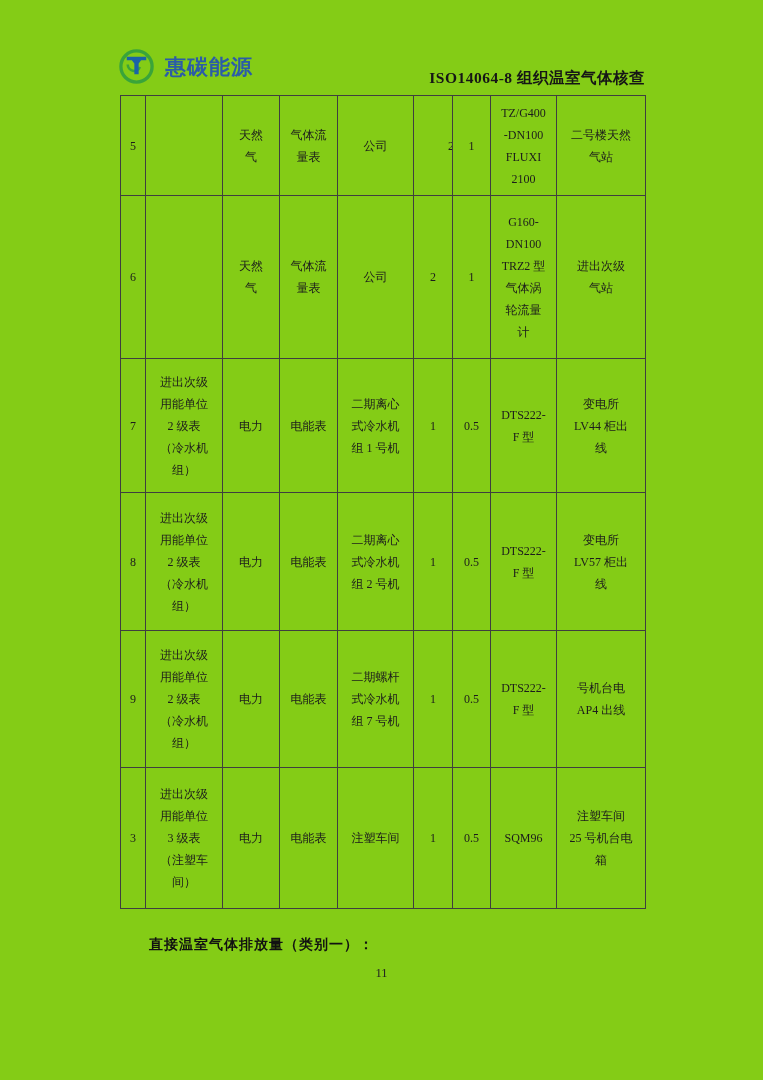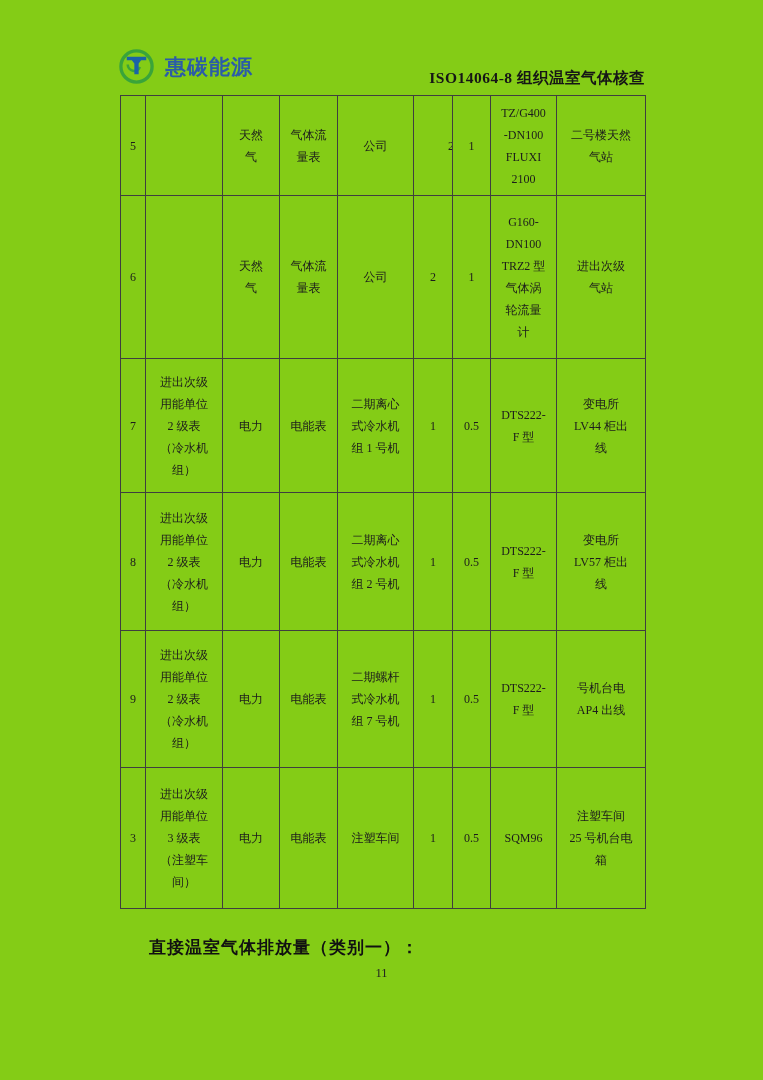--- a/index.html
+++ b/index.html
@@ -66,21 +66,21 @@
     right: -2px;
     top: 50%;
     transform: translateY(-50%);
     line-height: 22px;
   }
   
   .section-title {
     position: absolute;
     left: 149px;
     top: 936px;
-    font-size: 17px;
+    font-size: 14px;
     font-weight: 600;
     color: #111111;
     letter-spacing: 1px;
   }
   .page-number {
     position: absolute;
     left: 0;
     top: 966px;
     width: 100%;
     text-align: center;

